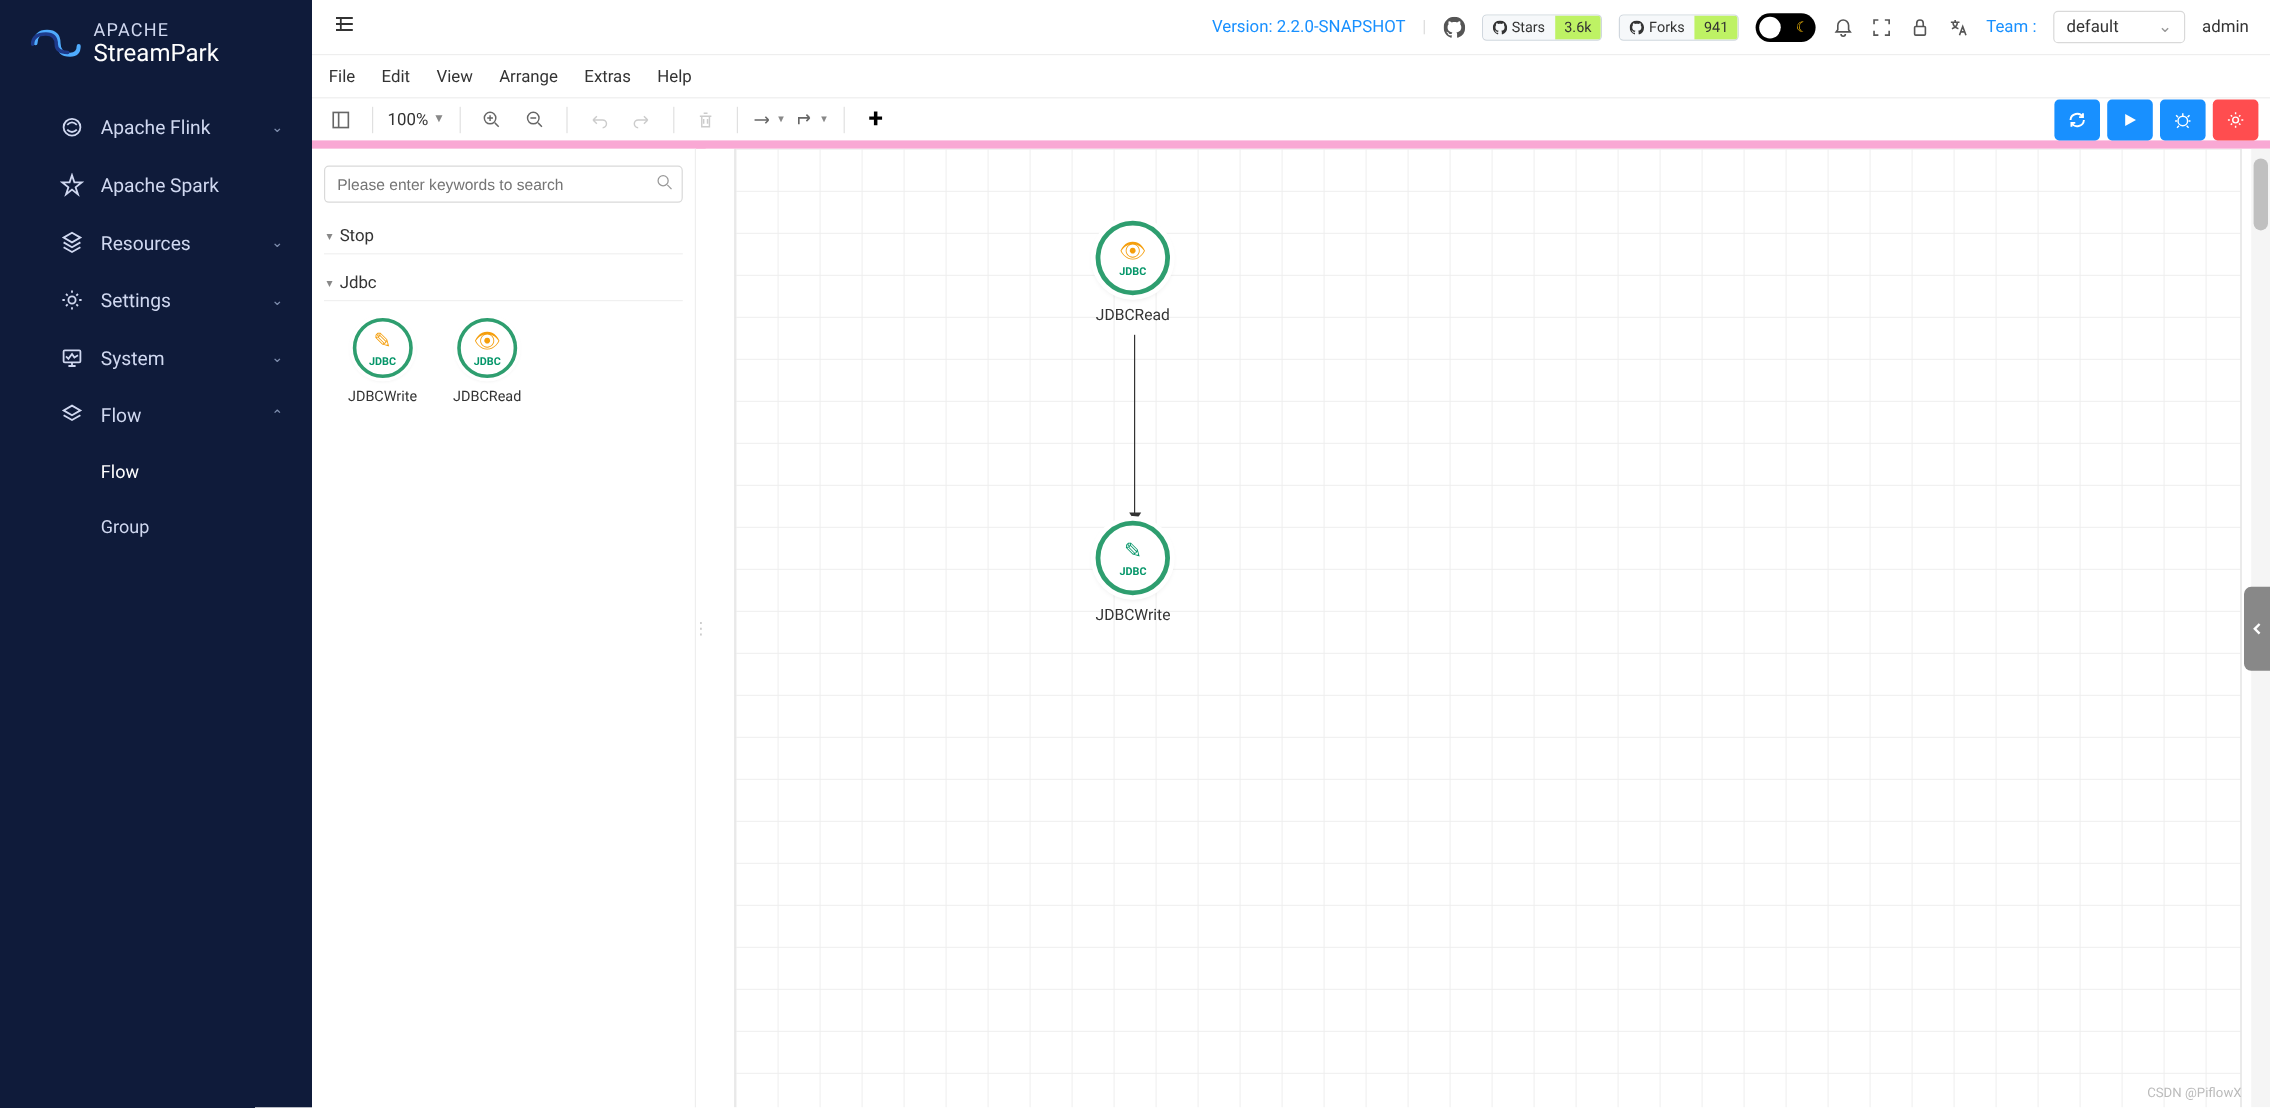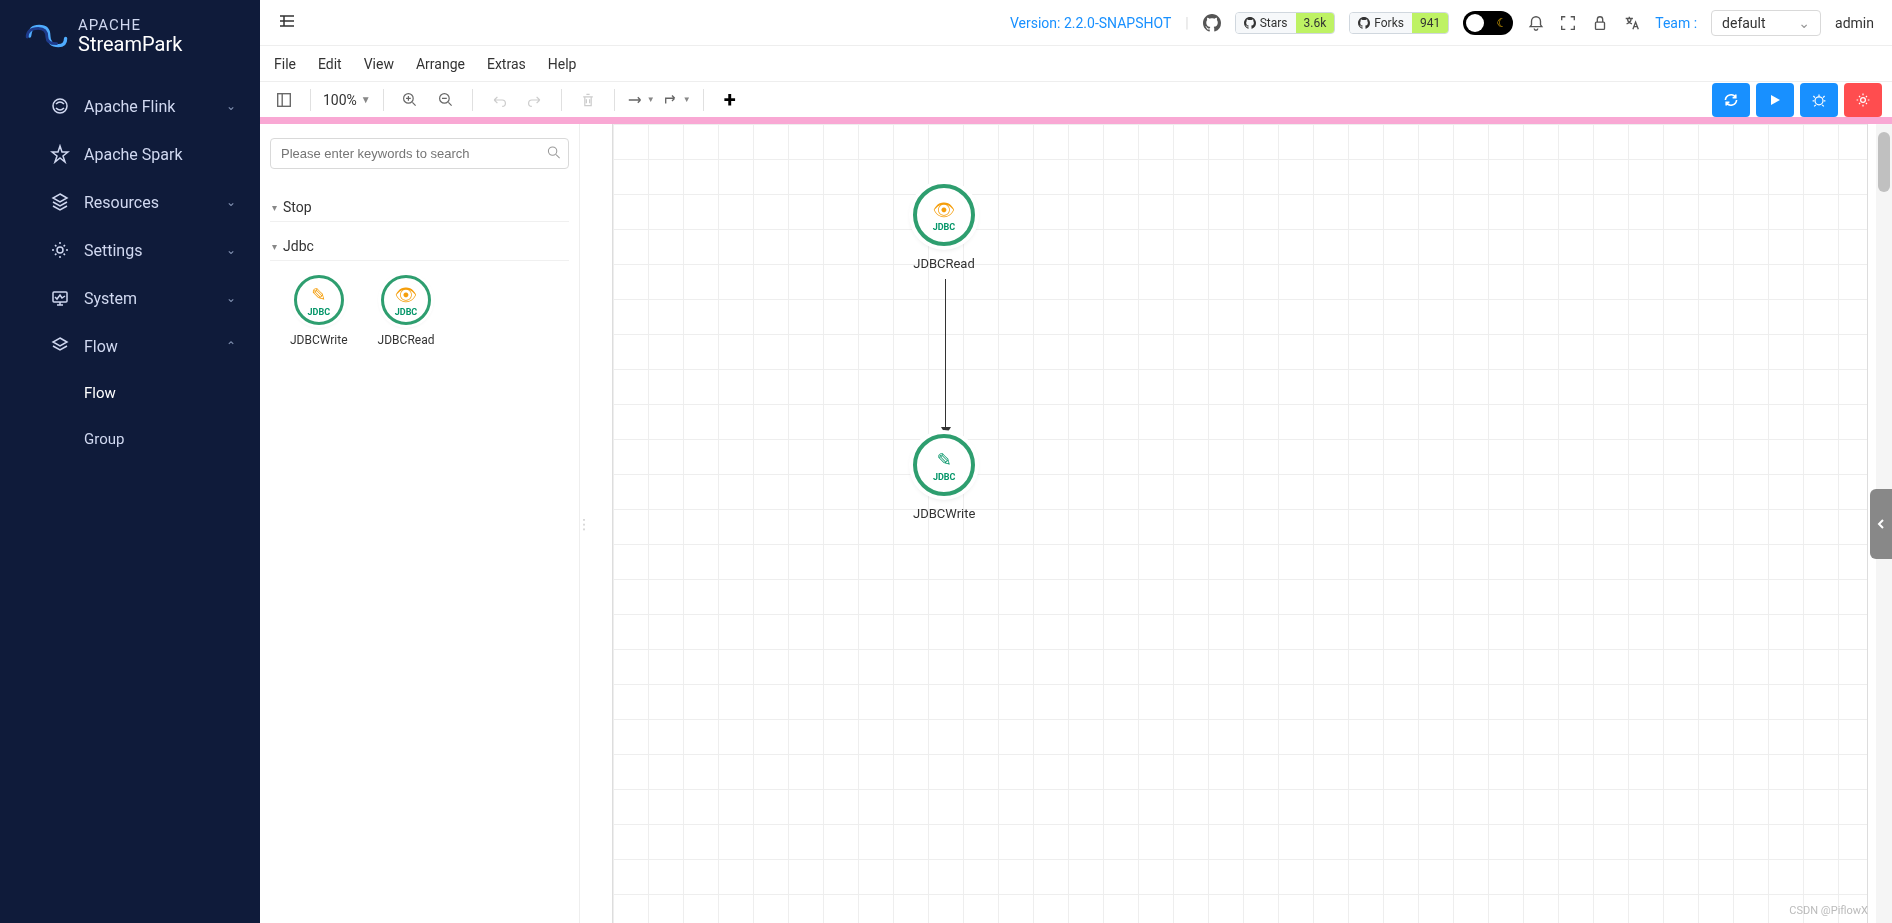--- a/index.html
+++ b/index.html
@@ -54,21 +54,21 @@
 .tb-btn.disabled { color: #ccc; }
 .tb-sep { width: 1px; height: 22px; background: #e0e0e0; margin: 0 4px; }
 .zoom { display: flex; align-items: center; gap: 4px; cursor: pointer; font-size: 14px; }
 .action-btn { width: 38px; height: 34px; border-radius: 4px; display: flex; align-items: center; justify-content: center; cursor: pointer; color: #fff; }
 .btn-blue { background: #1890ff; }
 .btn-red { background: #ff4d4f; }
 
 
 .work { flex: 1; display: flex; min-height: 0; }
 .palette { width: 320px; border-right: 1px solid #eee; padding: 14px 10px; background: #fff; overflow-y: auto; }
-.search-box { position: relative; margin-bottom: 24px; }
+.search-box { position: relative; margin-bottom: 14px; }
 .search-box input { width: 100%; padding: 7px 30px 7px 10px; border: 1px solid #d9d9d9; border-radius: 4px; font-size: 13px; }
 .search-box .s-icon { position: absolute; right: 8px; top: 50%; transform: translateY(-50%); color: #999; }
 .cat { margin-bottom: 10px; }
 .cat-header { display: flex; align-items: center; gap: 6px; padding: 6px 2px; cursor: pointer; font-size: 14px; border-bottom: 1px solid #f0f0f0; }
 .cat-arrow { font-size: 10px; color: #888; }
 .cat-body { display: flex; gap: 30px; padding: 14px 20px; }
 .pal-node { display: flex; flex-direction: column; align-items: center; gap: 8px; cursor: grab; }
 .pal-node-circle { width: 50px; height: 50px; border-radius: 50%; border: 3px solid #2e9e6f; background: #fff; display: flex; flex-direction: column; align-items: center; justify-content: center; box-shadow: 0 0 0 3px #fff, 0 1px 4px rgba(0,0,0,0.2); }
 .pal-node-label { font-size: 12px; }
 

